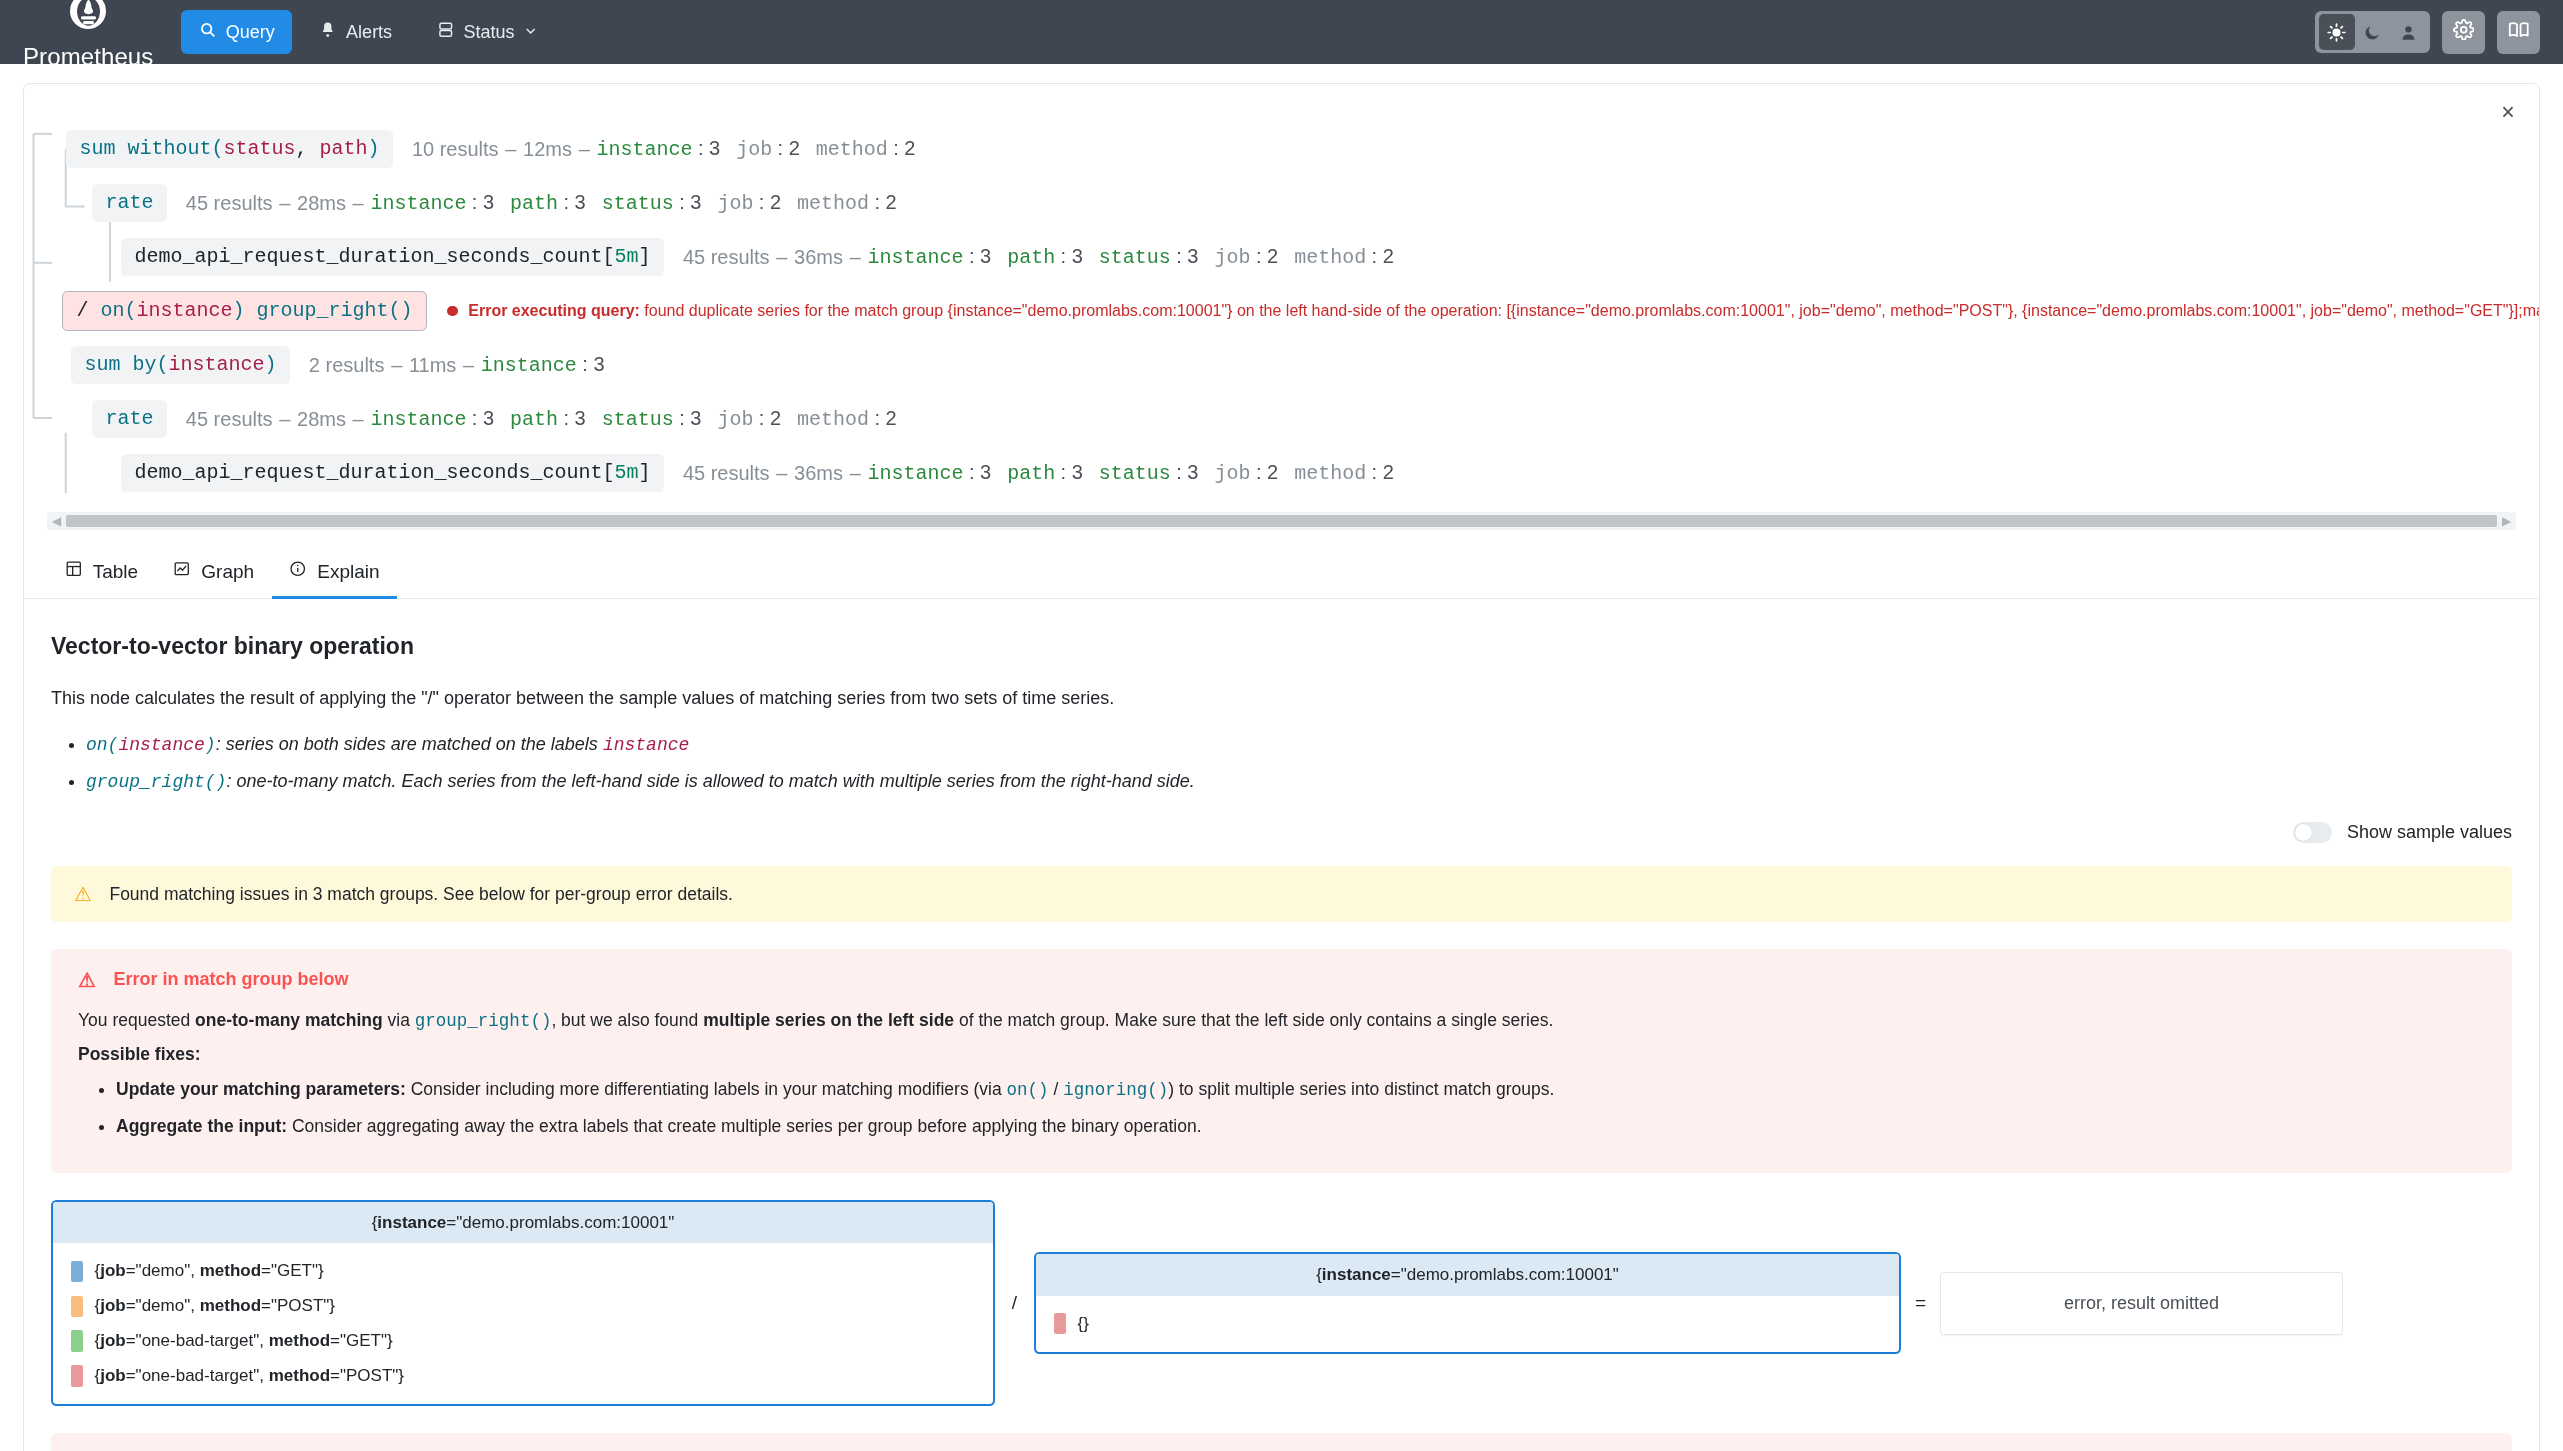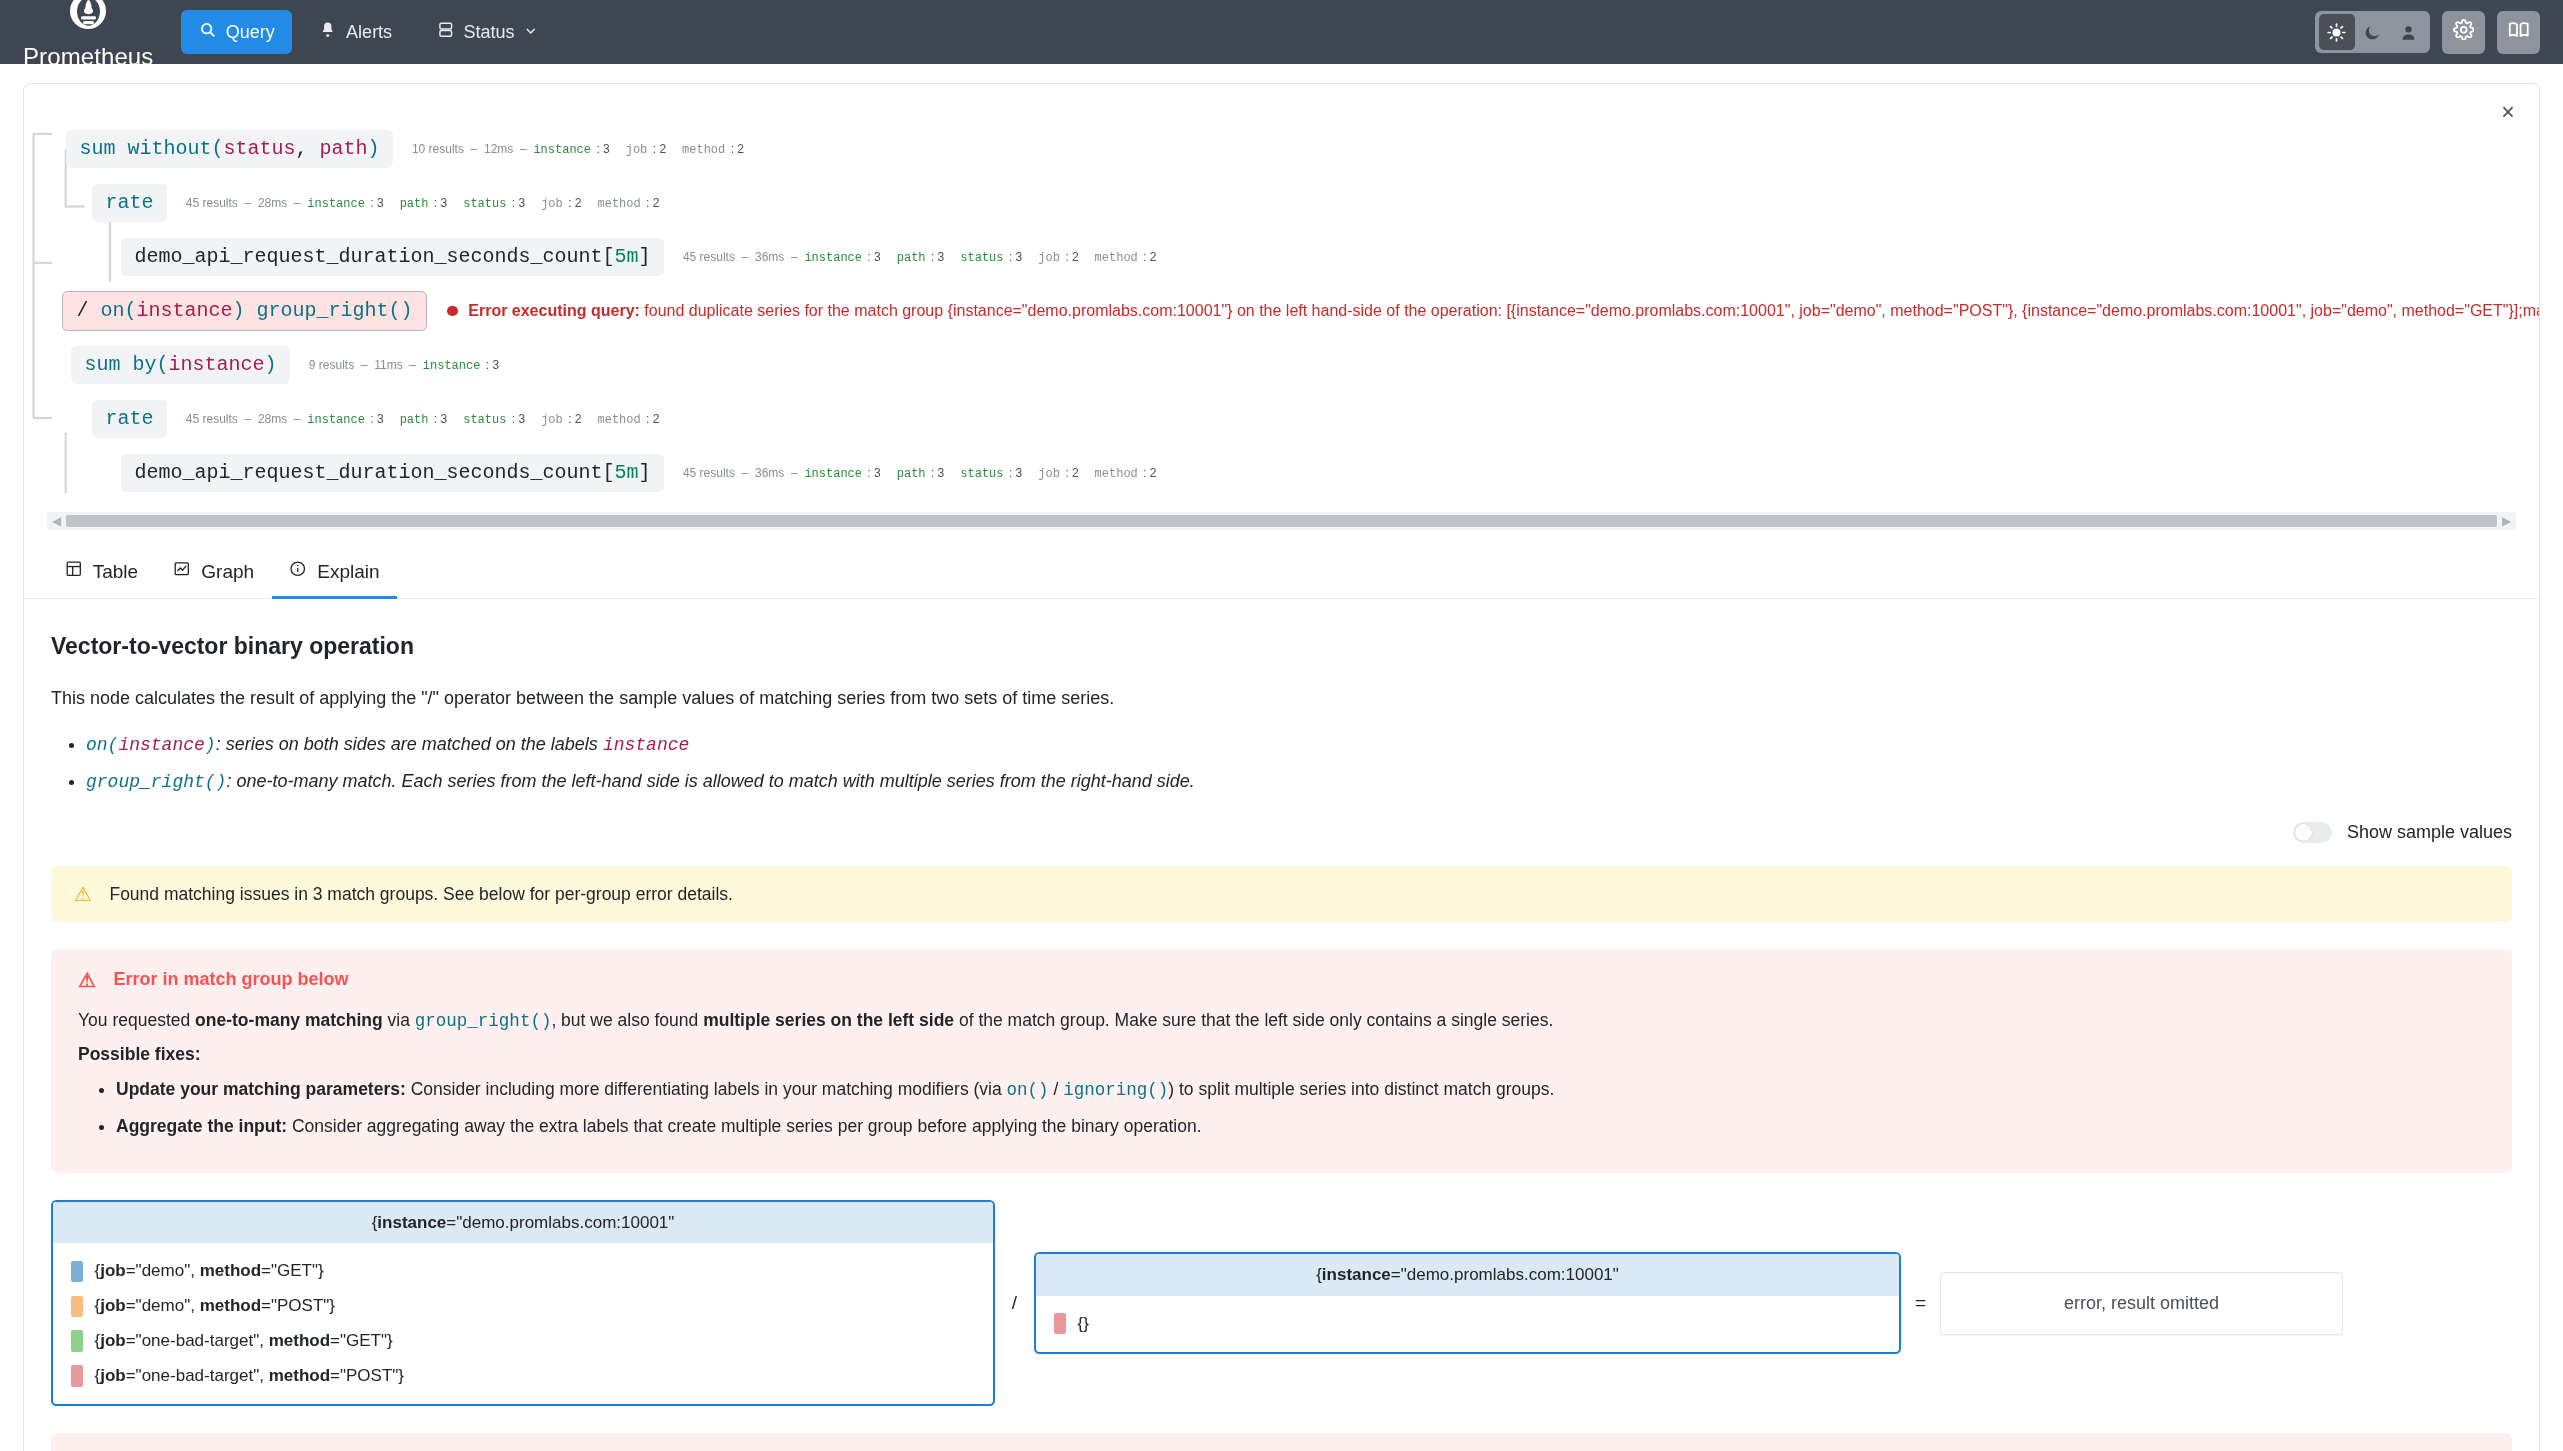--- a/index.html
+++ b/index.html
@@ -84,21 +84,21 @@
     padding: 8px 13.4px;
     font-family:"Liberation Mono", monospace;
     font-size: 20px;
     line-height: 1.1;
     display:inline-block;
   }
   .node-pill.error-pill {
     background:#ffe3e3;
     border: 1.3px solid #adb5bd;
   }
-  .meta { margin-left: 19px; font-size: 12px; color:#868e96; display:inline-flex; align-items:center; gap:0; }
+  .meta { margin-left: 19px; font-size: 20px; color:#868e96; display:inline-flex; align-items:center; gap:0; }
   .meta .sep { margin: 0 6.7px; }
   .lbl { font-family:"Liberation Mono", monospace; }
   .lbl-card { margin-left: 5.4px; color:#495057; }
   .lbl-grp { margin-left: 16px; }
 
   .c-green { color:#0b7285; }
   .c-teal  { color:#0b7285; }
   .c-red   { color:#a61e4d; }
   .c-dark  { color:#212529; }
   .c-num   { color:#087f5b; }
@@ -319,21 +319,21 @@
         <div class="tree-row" style="padding-left: 0px;">
           <div class="node-pill error-pill"><span class="c-dark">/ </span><span class="c-green">on(</span><span class="c-red">instance</span><span class="c-green">) </span><span class="c-green">group_right()</span></div>
           <div class="errline">
             <span class="errdot"></span>
             <span class="errtext"><b>Error executing query: </b>found duplicate series for the match group {instance="demo.promlabs.com:10001"} on the left hand-side of the operation: [{instance="demo.promlabs.com:10001", job="demo", method="POST"}, {instance="demo.promlabs.com:10001", job="demo", method="GET"}];many-to-many matching not allowed: matching labels</span>
           </div>
         </div>
         <div class="tree-row" style="padding-left: 9px;">
           <div class="node-pill"><span class="c-green">sum </span><span class="c-green">by(</span><span class="c-red">instance</span><span class="c-green">)</span></div>
           <span class="meta">
-            <span>9 results</span>
+            <span>2 results</span>
             <span class="sep">–</span>
             <span>11ms</span>
             <span class="sep">–</span>
             <span class=""><span class="lbl label-green">instance</span><span class="lbl-card">: 3</span></span>
           </span>
         </div>
         <div class="tree-row" style="padding-left: 30px;">
           <div class="node-pill"><span class="c-green">rate</span></div>
           <span class="meta">
             <span>45 results</span>

